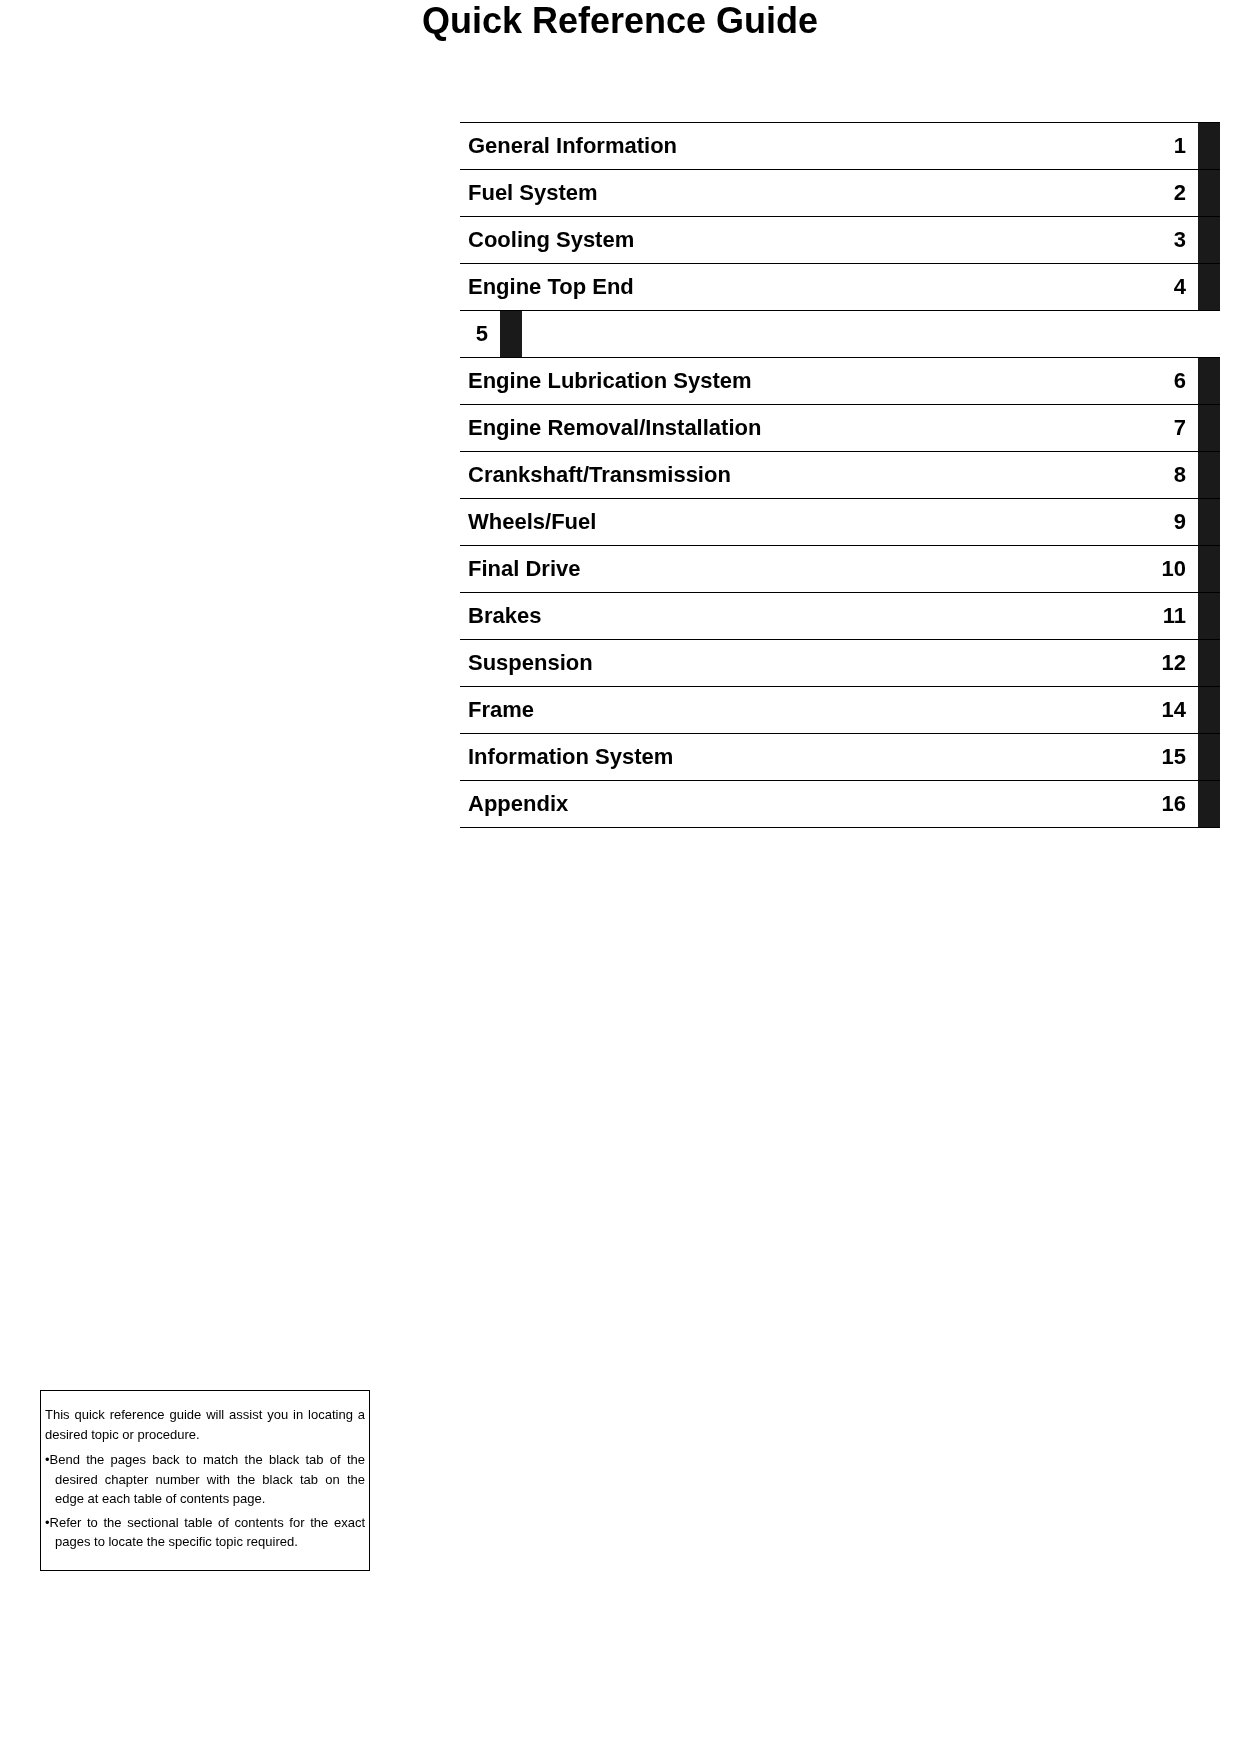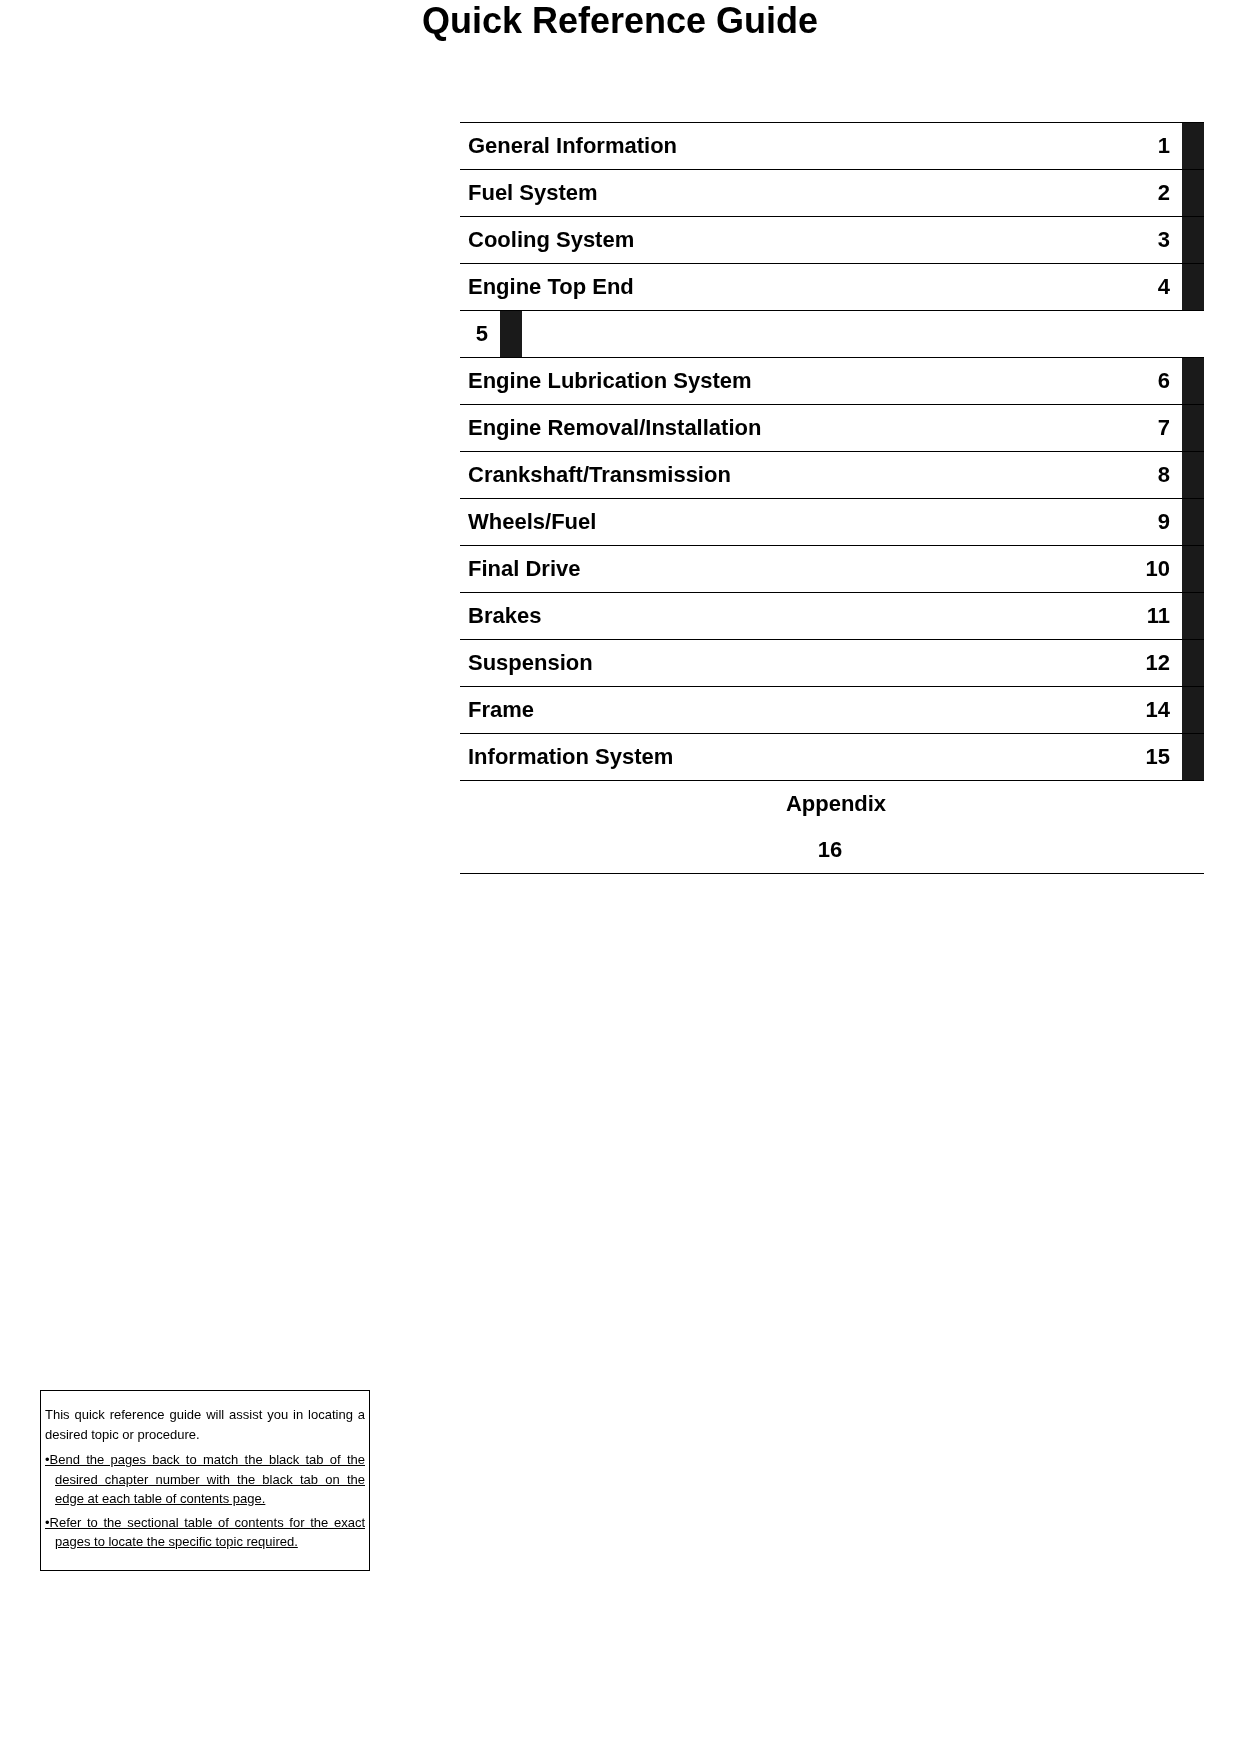--- a/index.html
+++ b/index.html
@@ -19,21 +19,21 @@
     .page-title {
       text-align: center;
       font-size: 36px;
       font-weight: bold;
       padding-bottom: 60px;
       color: #000000;
     }
 
     .toc-container {
       margin-left: 460px;
-      margin-right: 36px;
+      margin-right: 20px;
       margin-top: 20px;
     }
 
     .toc-row {
       display: flex;
       align-items: center;
       border-top: 1.5px solid #000000;
       position: relative;
     }
 
@@ -84,21 +84,20 @@
       margin-bottom: 6px;
       text-align: justify;
     }
 
     .info-box .bullet {
       display: block;
       text-indent: -10px;
       padding-left: 10px;
       text-align: justify;
       margin-bottom: 4px;
-      text-decoration: underline;
     }
   </style>
 </head>
 <body>
 
 <h1 class="page-title">Quick Reference Guide</h1>
 
 <div class="toc-container">
 
 <div class="toc-row">
@@ -163,21 +162,21 @@
     <div class="toc-row">
       <span class="toc-label">Frame</span>
       <span class="toc-number">14</span>
       <div class="toc-tab"></div>
     </div>
     <div class="toc-row">
       <span class="toc-label">Information System</span>
       <span class="toc-number">15</span>
       <div class="toc-tab"></div>
     </div>
-    <div class="toc-row" style="border-bottom: 1.5px solid rgb(0, 0, 0); flex-direction: column;">
+    <div class="toc-row" style="border-bottom: 1.5px solid rgb(0, 0, 0);">
       <span class="toc-label">Appendix</span>
       <span class="toc-number">16</span>
       <div class="toc-tab"></div>
     </div>
   </div>
 
 <div class="info-box">
   <p>This quick reference guide will assist you in locating a desired topic or procedure.</p>
   <span class="bullet">•Bend the pages back to match the black tab of the desired chapter number with the black tab on the edge at each table of contents page.</span>
   <span class="bullet">•Refer to the sectional table of contents for the exact pages to locate the specific topic required.</span>

